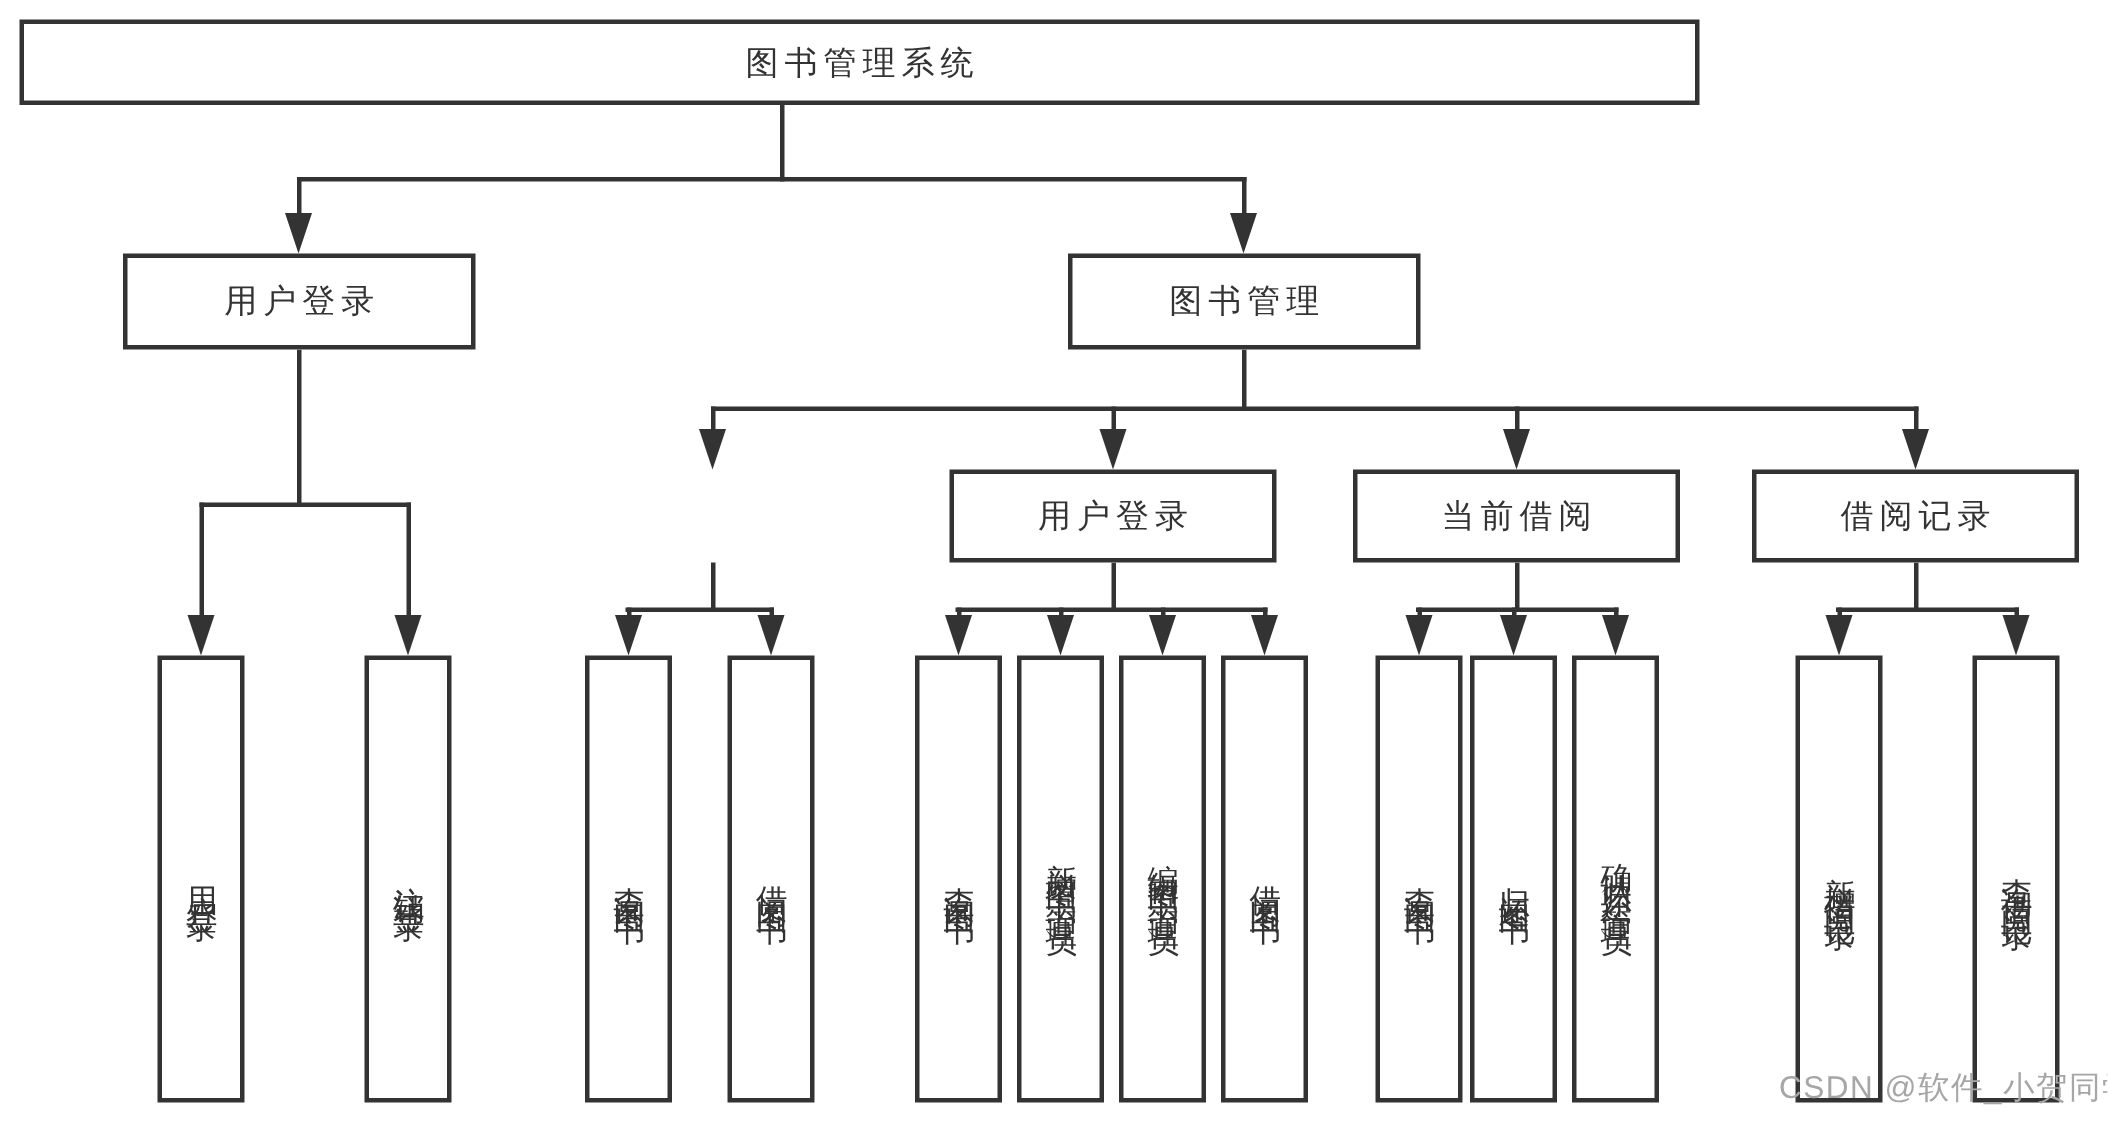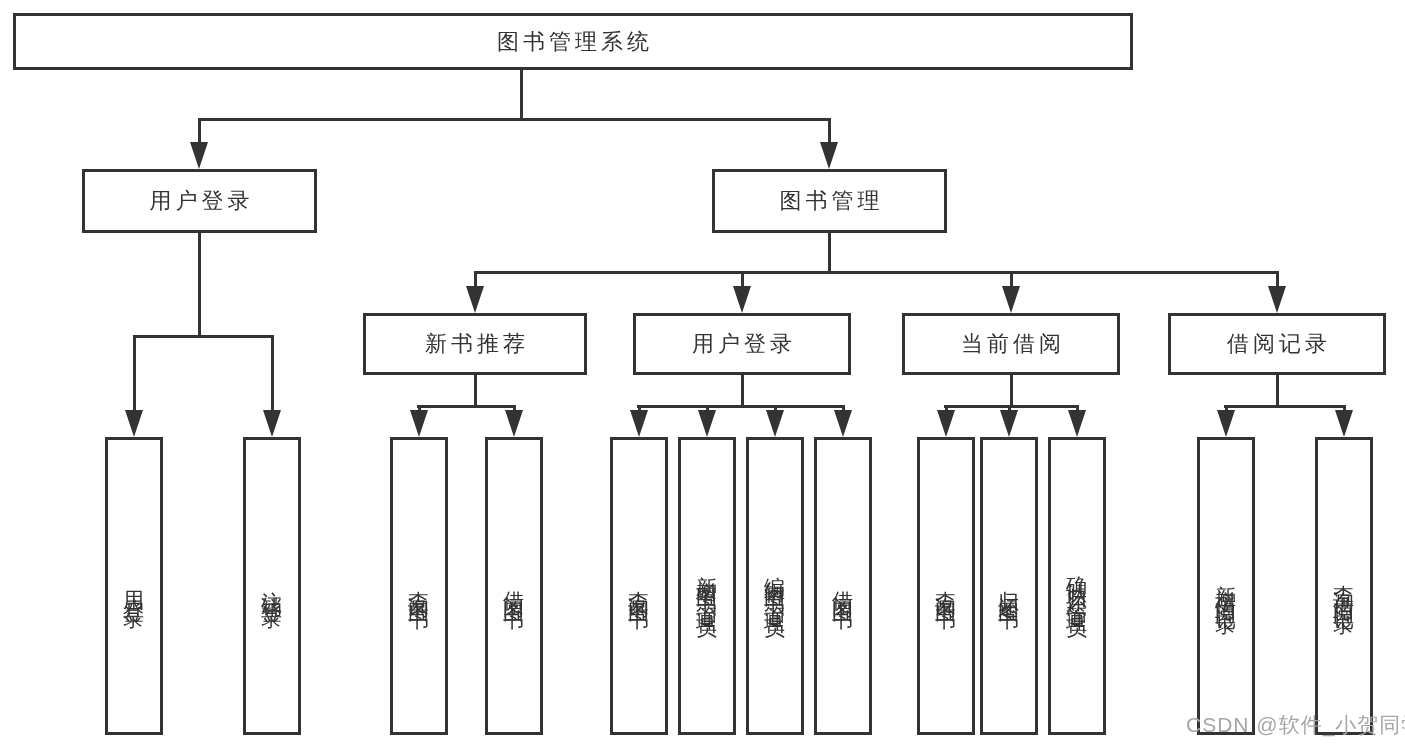--- a/index.html
+++ b/index.html
@@ -30,21 +30,20 @@
 </head>
 <body>
 
 <div id="stage">
 
   <div class="box hbox" style="left:13px;top:13px;width:1120px;height:57px">图书管理系统</div>
 
   <div class="box hbox" style="left:82px;top:169px;width:235px;height:64px">用户登录</div>
   <div class="box hbox" style="left:712px;top:169px;width:235px;height:64px">图书管理</div>
 
-  <div class="box hbox" style="left:363px;top:313px;width:224px;height:62px">新书推荐</div>
   <div class="box hbox" style="left:633px;top:313px;width:218px;height:62px">用户登录</div>
   <div class="box hbox" style="left:902px;top:313px;width:218px;height:62px">当前借阅</div>
   <div class="box hbox" style="left:1168px;top:313px;width:218px;height:62px">借阅记录</div>
 
   <div class="box vbox" style="left:105px;top:437px;width:58px;height:298px">用户登录</div>
   <div class="box vbox" style="left:243px;top:437px;width:58px;height:298px">注销登录</div>
 
   <div class="box vbox" style="left:390px;top:437px;width:58px;height:298px">查询图书</div>
   <div class="box vbox" style="left:485px;top:437px;width:58px;height:298px">借阅图书</div>
 

